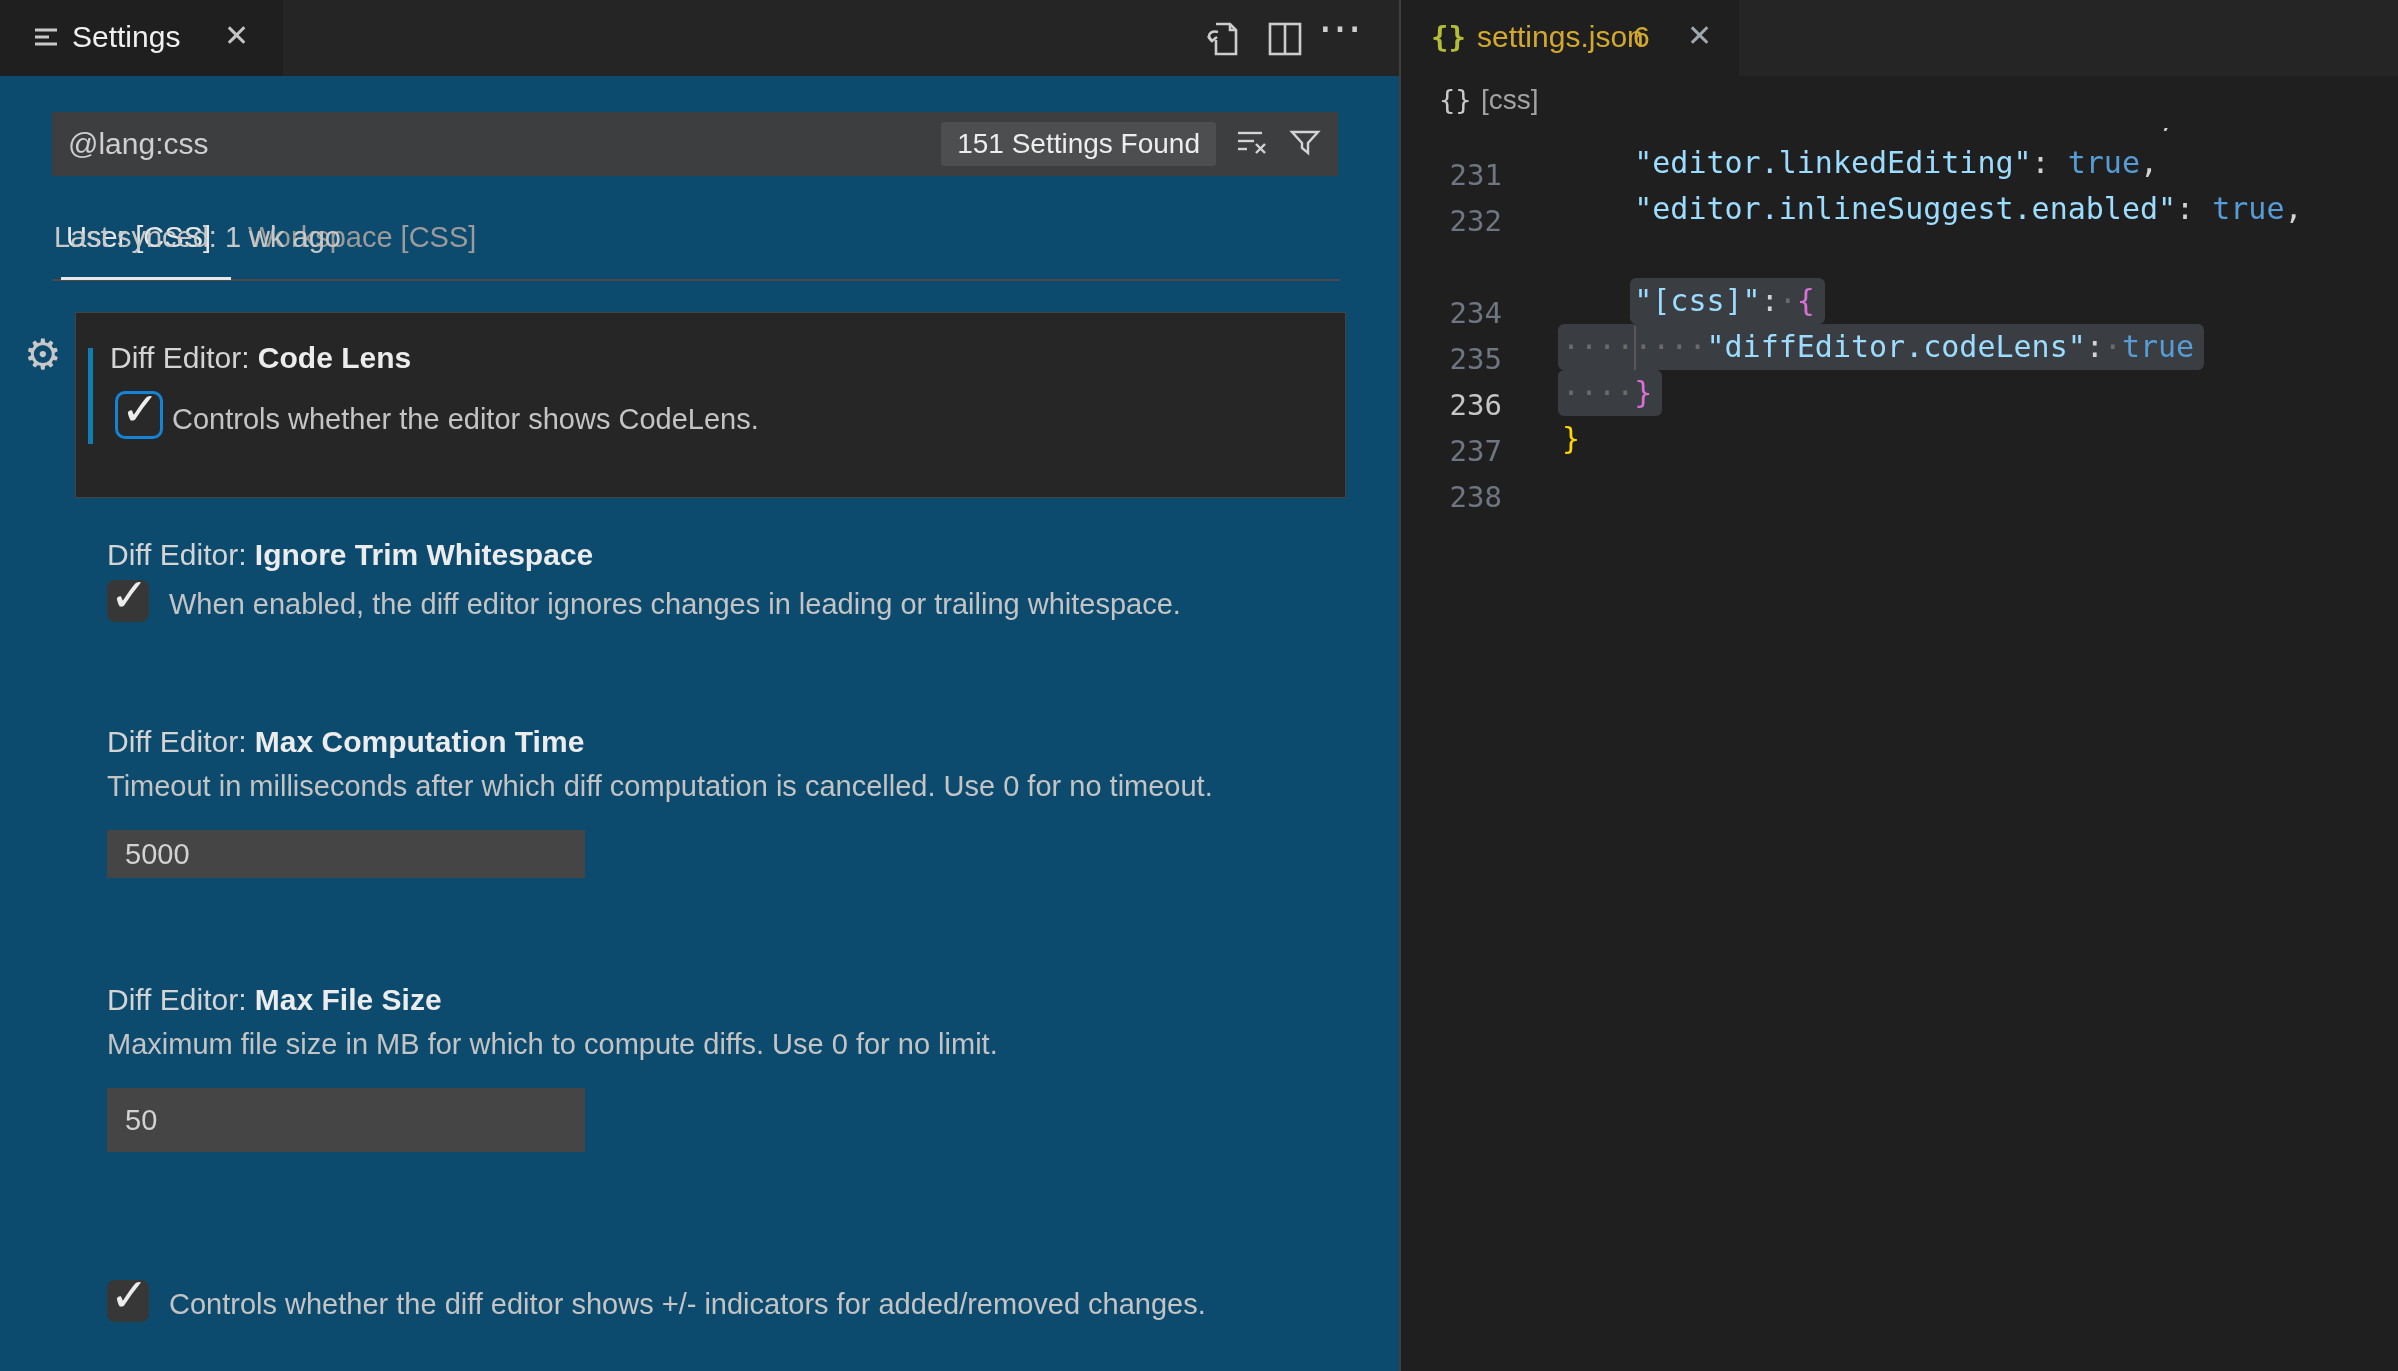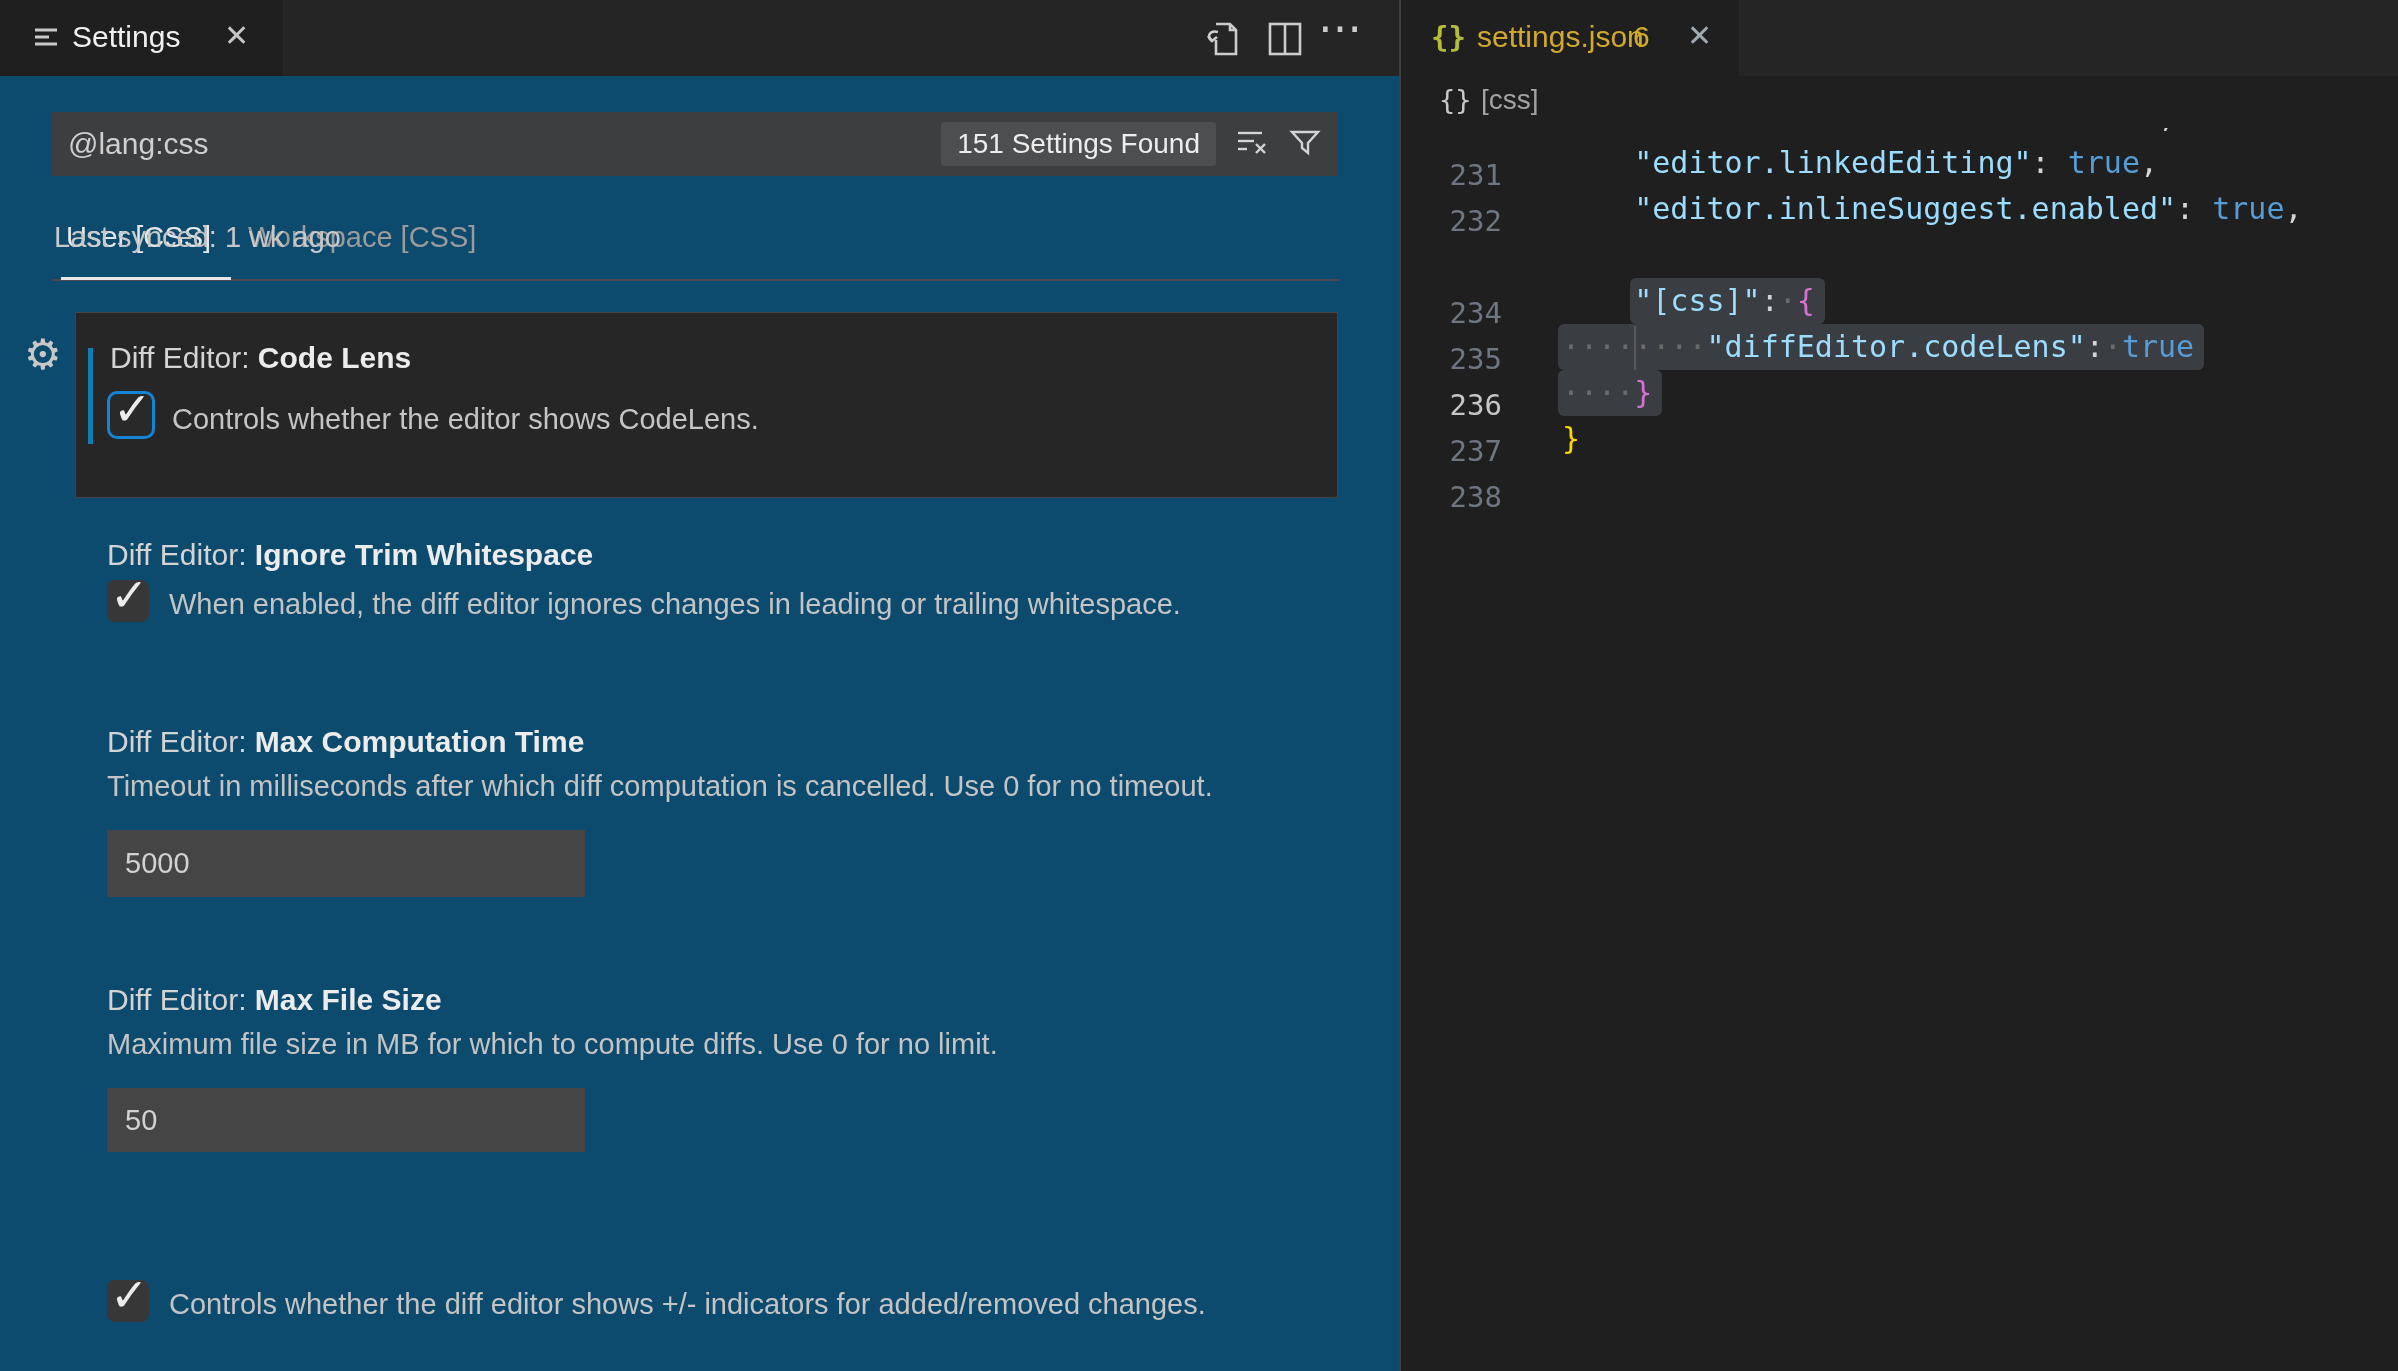--- a/index.html
+++ b/index.html
@@ -34,21 +34,21 @@
   
   .setting-title{font-size:30px;white-space:nowrap;}
   .setting-title .prefix{color:#d4d4d4;font-weight:400;}
   .setting-title .name{color:#ececec;font-weight:700;}
   .setting-desc{font-size:29px;color:#c4c4c4;white-space:nowrap;}
   .checkbox{width:42px;height:42px;background:#373737;border-radius:8px;position:relative;}
   .checkbox .mark{position:absolute;left:3px;top:-12px;font-size:46px;color:#ececec;}
   .checkbox.focused{background:#29292a;border:3px solid #1584d6;border-radius:10px;}
   .num-input{background:#454545;border:none;outline:none;color:#d2d2d2;font-size:29px;padding:0 0 0 18px;
              font-family:"Liberation Sans",sans-serif;}
-  .card{background:#262627;border:1px solid #444444;}
+  .card{background:#262627;border:1px solid #444444;padding-left:8px;}
   .modified-bar{background:#0f7fb3;width:5px;}
   .gear{font-size:42px;color:#c8c8c8;font-family:"DejaVu Sans",sans-serif;}
   .code-row{position:absolute;height:46px;line-height:46px;white-space:pre;}
   .lnum{position:absolute;left:0;width:101px;text-align:right;font-size:29px;color:#6e7681;
         font-family:"DejaVu Sans Mono",monospace;margin-top:12px;}
   .lnum.active{color:#c6c6c6;}
   .ctext{position:absolute;left:161px;font-size:30px;font-family:"DejaVu Sans Mono",monospace;color:#d4d4d4;}
   .tok-key{color:#9cdcfe;} .tok-bool{color:#569cd6;} .tok-punct{color:#d4d4d4;}
   .tok-brace1{color:#ffd700;} .tok-brace2{color:#da70d6;} .tok-ws{color:#6a6a6a;}
   .sel{background:#3a3d41;border-radius:6px;display:inline-block;height:46px;line-height:46px;
@@ -135,21 +135,21 @@
         <div class="abs" style="left: 0px; top: 538px; width: 1399px; height: 220px;">
           <div class="abs setting-title" style="left:107px;top:0;"><span class="prefix">Diff Editor: </span><span class="name">Ignore Trim Whitespace</span></div>
           <div class="abs checkbox" style="left:107px;top:42px;">
             <span class="mark">✓</span>
           </div>
           <div class="abs setting-desc" style="left:169px;top:50px;">When enabled, the diff editor ignores changes in leading or trailing whitespace.</div>
         </div>
         <div class="abs" style="left: 0px; top: 725px; width: 1399px; height: 220px;">
           <div class="abs setting-title" style="left:107px;top:0;"><span class="prefix">Diff Editor: </span><span class="name">Max Computation Time</span></div>
           <div class="abs setting-desc" style="left:107px;top:45px;">Timeout in milliseconds after which diff computation is cancelled. Use 0 for no timeout.</div>
-          <input class="abs num-input" style="left: 107px; top: 105px; width: 460px; height: 67px;" value="5000">
+          <input class="abs num-input" style="left: 107px; top: 105px; width: 460px; height: 48px;" value="5000">
         </div>
         <div class="abs" style="left: 0px; top: 983px; width: 1399px; height: 220px; padding-left: 16px;">
           <div class="abs setting-title" style="left:107px;top:0;"><span class="prefix">Diff Editor: </span><span class="name">Max File Size</span></div>
           <div class="abs setting-desc" style="left:107px;top:45px;">Maximum file size in MB for which to compute diffs. Use 0 for no limit.</div>
           <input class="abs num-input" style="left: 107px; top: 105px; width: 460px; height: 64px;" value="50">
         </div>
         <div class="abs" style="left: 0px; top: 1238px; width: 1399px; height: 220px;">
           <div class="abs checkbox" style="left:107px;top:42px;">
             <span class="mark">✓</span>
           </div>

